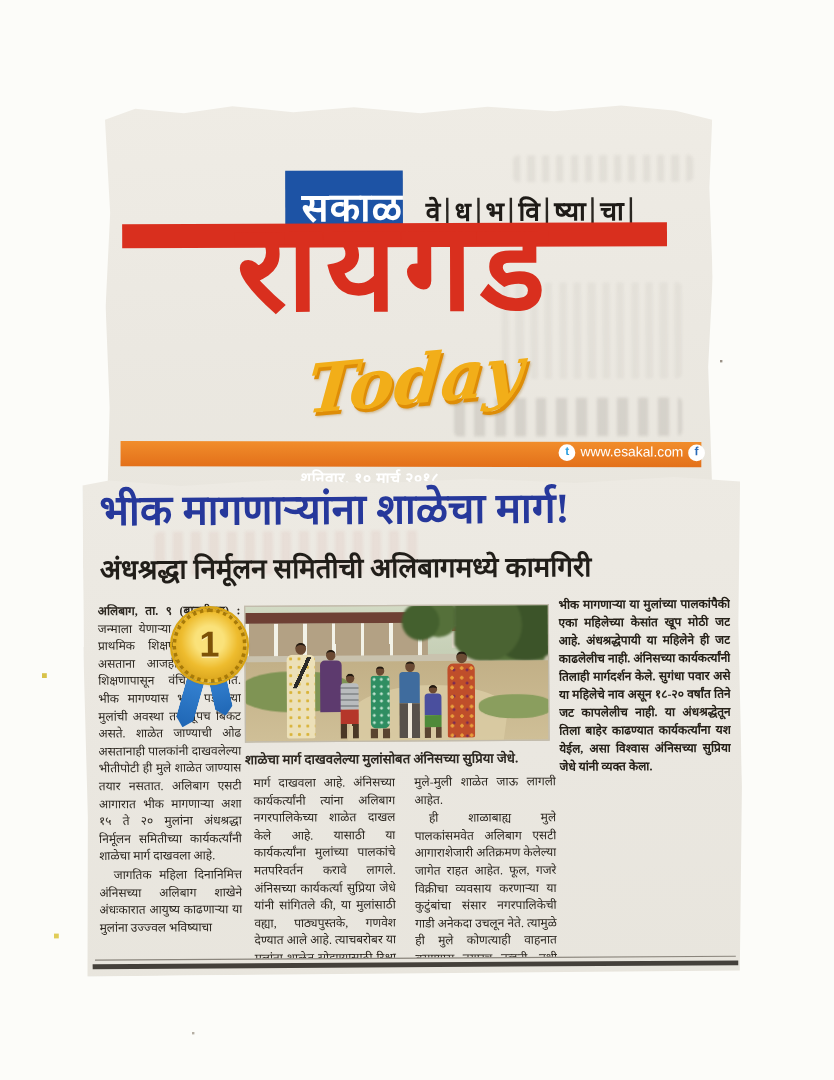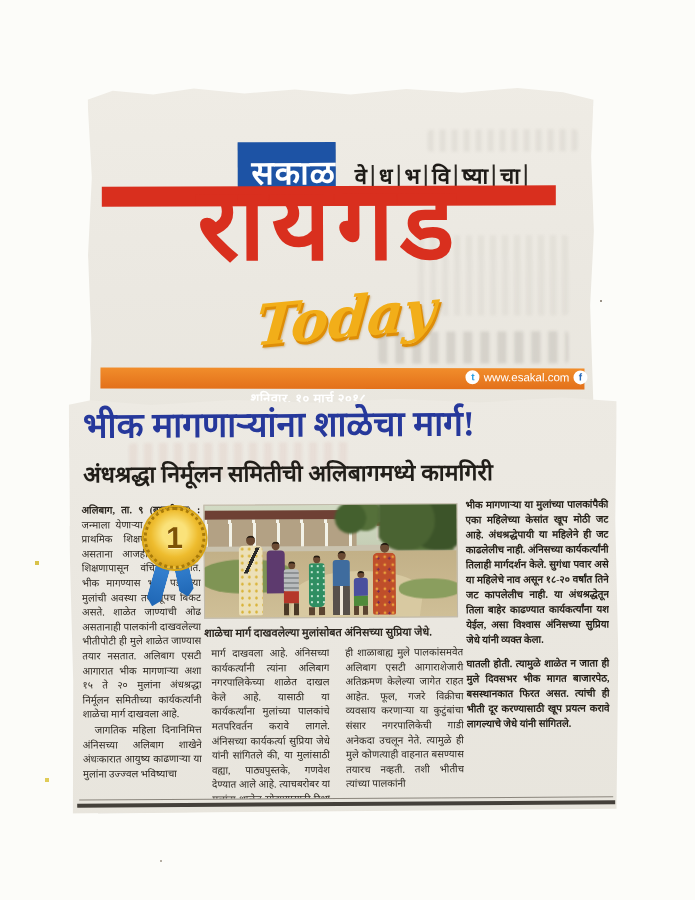--- a/index.html
+++ b/index.html
@@ -335,23 +335,23 @@
       <div class="body"></div>
     </div>
   </div>
 
   <div class="caption">शाळेचा मार्ग दाखवलेल्या मुलांसोबत अंनिसच्या सुप्रिया जेधे.</div>
 
   <div class="newscol col2">
     <p>मार्ग दाखवला आहे. अंनिसच्या कार्यकर्त्यांनी त्यांना अलिबाग नगरपालिकेच्या शाळेत दाखल केले आहे. यासाठी या कार्यकर्त्यांना मुलांच्या पालकांचे मतपरिवर्तन करावे लागले. अंनिसच्या कार्यकर्त्या सुप्रिया जेधे यांनी सांगितले की, या मुलांसाठी वह्या, पाठ्यपुस्तके, गणवेश देण्यात आले आहे. त्याचबरोबर या मुलांना शाळेत सोडण्यासाठी रिक्षा लावण्यात आली आहे. रिक्षाने ही १५ ते २०</p>
   </div>
   <div class="newscol col3">
+    <p>मुले-मुली शाळेत जाऊ लागली आहेत.</p>
     <p>ही शाळाबाह्य मुले पालकांसमवेत अलिबाग एसटी आगाराशेजारी अतिक्रमण केलेल्या जागेत राहत आहेत. फूल, गजरे विक्रीचा व्यवसाय करणाऱ्या या कुटुंबांचा संसार नगरपालिकेची गाडी अनेकदा उचलून नेते. त्यामुळे ही मुले कोणत्याही वाहनात बसण्यास तयारच नव्हती. तशी भीतीच त्यांच्या पालकांनी</p>
   </div>
 
   <div class="sidebar">
     <p>भीक मागणाऱ्या या मुलांच्या पालकांपैकी एका महिलेच्या केसांत खूप मोठी जट आहे. अंधश्रद्धेपायी या महिलेने ही जट काढलेलीच नाही. अंनिसच्या कार्यकर्त्यांनी तिलाही मार्गदर्शन केले. सुगंधा पवार असे या महिलेचे नाव असून १८-२० वर्षांत तिने जट कापलेलीच नाही. या अंधश्रद्धेतून तिला बाहेर काढण्यात कार्यकर्त्यांना यश येईल, असा विश्वास अंनिसच्या सुप्रिया जेधे यांनी व्यक्त केला.</p>
-    <p>घातली होती. त्यामुळे शाळेत न जाता ही मुले दिवसभर भीक मागत बाजारपेठ, बसस्थानकात फिरत असत. त्यांची ही भीती दूर करण्यासाठी खूप प्रयत्न करावे लागल्याचे जेधे यांनी सांगितले.</p>
   </div>
 
   <div class="rule-thin"></div>
   <div class="rule-thick"></div>
 </div>
 
 </body></html>

